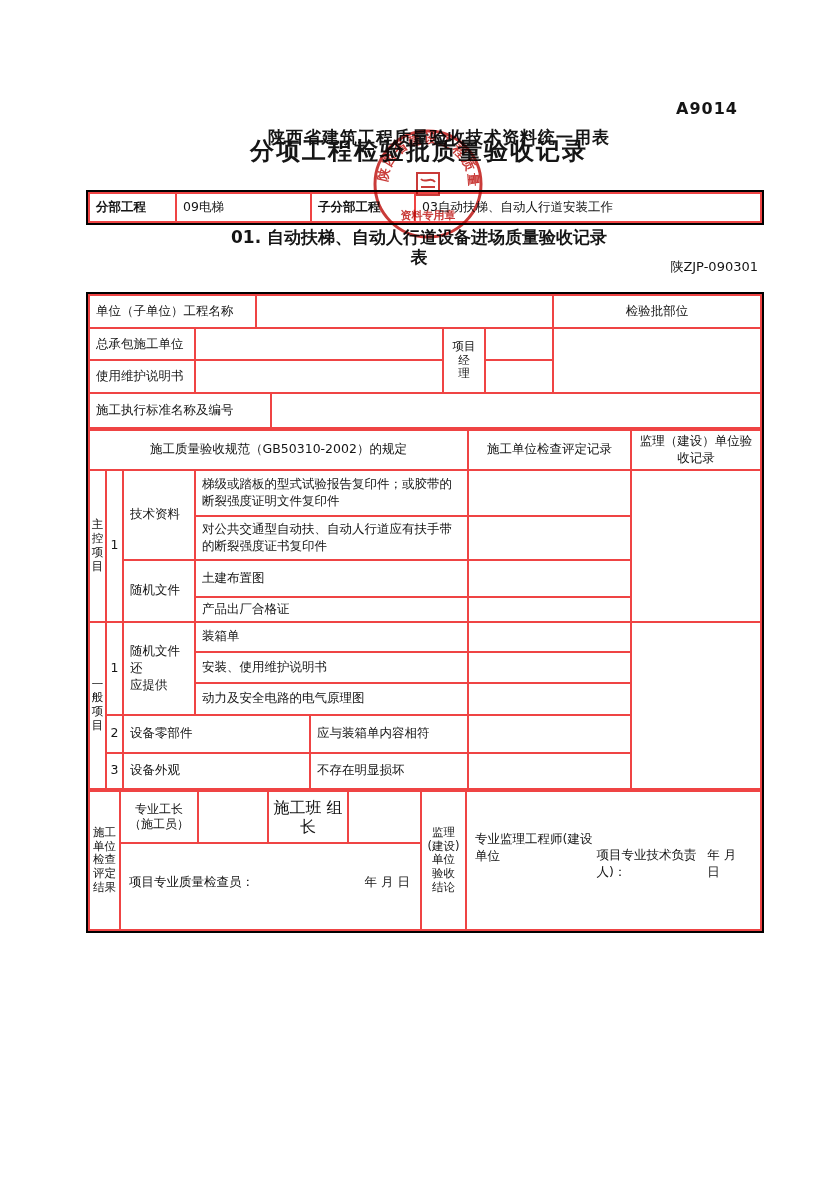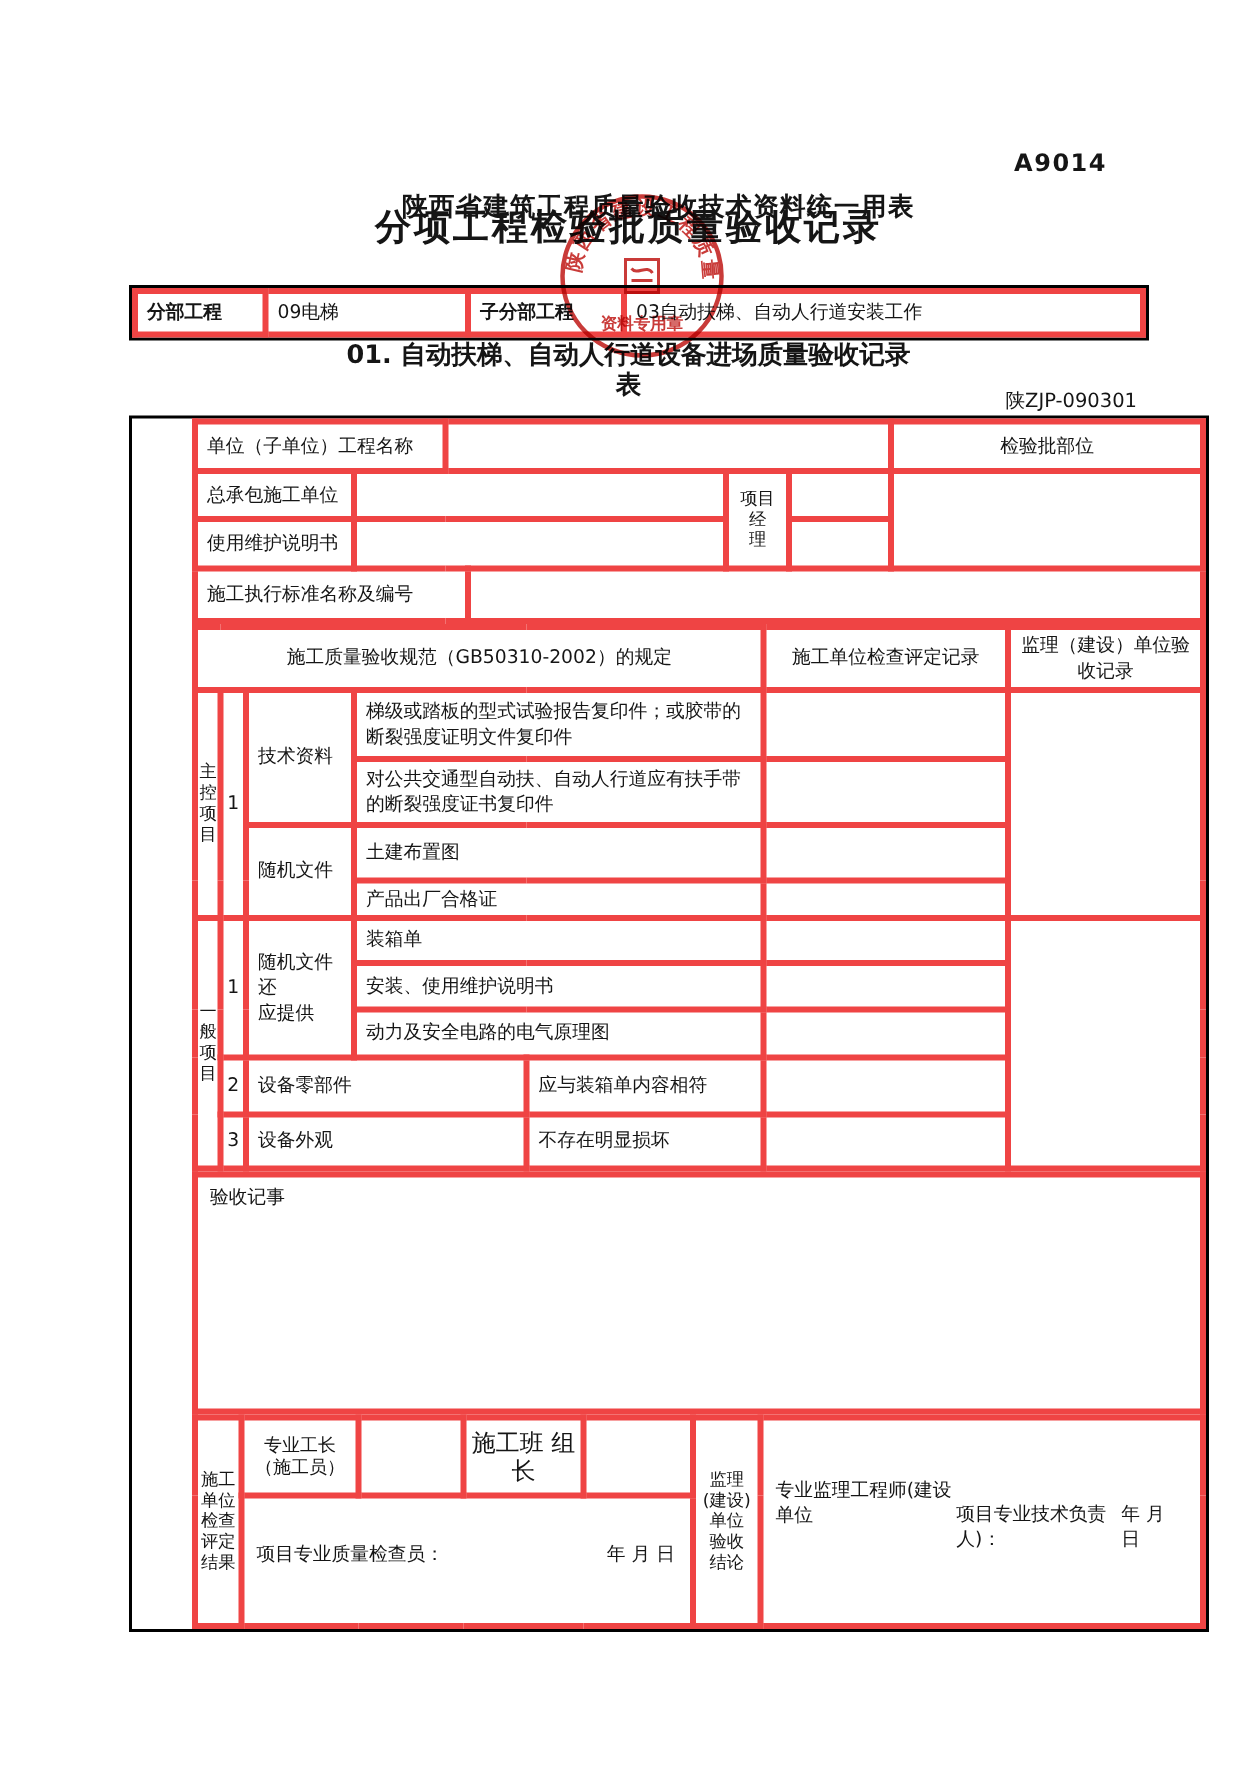--- a/index.html
+++ b/index.html
@@ -11,21 +11,21 @@
   .center{text-align:center;}
   .pre{white-space:pre-line;}
   .doc-code{top:99px;right:100px;font-size:16px;font-weight:bold;letter-spacing:1px;}
   .hdr-line{top:126px;left:0;width:838px;font-size:17px;font-weight:bold;letter-spacing:1px;margin-left:20px;}
   .main-title{top:135px;left:0;width:838px;font-size:24px;font-weight:bold;letter-spacing:2px;}
   .section-title{top:227px;left:0;width:838px;font-size:17px;font-weight:bold;line-height:1.2;}
   .form-code{top:258px;right:80px;font-size:13px;}
   .tblwrap{border:2px solid #000;background:#fff;}
   table{border-collapse:collapse;table-layout:fixed;width:672px;}
   td{
-    border:4px solid #ef4444;padding:2px 6px;font-size:12.5px;
+    border:2px solid #ef4444;padding:2px 6px;font-size:12.5px;
     vertical-align:middle;overflow:hidden;line-height:1.35;
   }
   td.nopad{padding:0;}
   .b{font-weight:bold;}
   .vlab{font-size:11.5px;line-height:1.2;text-align:center;padding:2px 1px;}
   .num{text-align:center;padding:2px 1px;}
   .blank{background:#fff;}
   .notes-cell{vertical-align:top;padding:5px 8px;}
   .sig-right{height:100%;display:flex;flex-direction:row;justify-content:flex-end;padding:0 14px 8px 8px;box-sizing:border-box;}
   .sig-row{display:flex;justify-content:space-between;align-items:flex-end;}
@@ -57,21 +57,21 @@
       <td>03自动扶梯、自动人行道安装工作</td>
     </tr>
   </tbody>
     </table>
 </div>
 
 <div class="abs section-title center pre">01. 自动扶梯、自动人行道设备进场质量验收记录
 表</div>
 <div class="abs form-code">陕ZJP-090301</div>
 
-<div class="abs tblwrap" style="left:86px;top:277px;padding-left:40px;">
+<div class="abs tblwrap" style="left:86px;top:292px;">
 
   <table>
     <colgroup>
       <col style="width:106px">
         <col style="width:61px">
         <col style="width:15px">
         <col style="width:172px">
       <col style="width:42px">
         <col style="width:68px">
         <col style="width:208px">
@@ -172,30 +172,20 @@
     </tr>
     <tr style="height:36px">
       <td class="num">3</td>
       <td colspan="2">设备外观</td>
       <td>不存在明显损坏</td>
       <td class="blank"></td>
     </tr>
   </tbody>
     </table>
 
-  <table>
-    <colgroup>
-        <col style="width:672px">
-      </colgroup>
-    <tbody>
-        <tr style="height:158px">
-      <td class="notes-cell">验收记事</td>
-    </tr>
-  </tbody>
-    </table>
 
   <table>
     <colgroup>
       <col style="width:31px">
         <col style="width:78px">
         <col style="width:70px">
         <col style="width:80px">
       <col style="width:73px">
         <col style="width:45px">
         <col style="width:295px">

